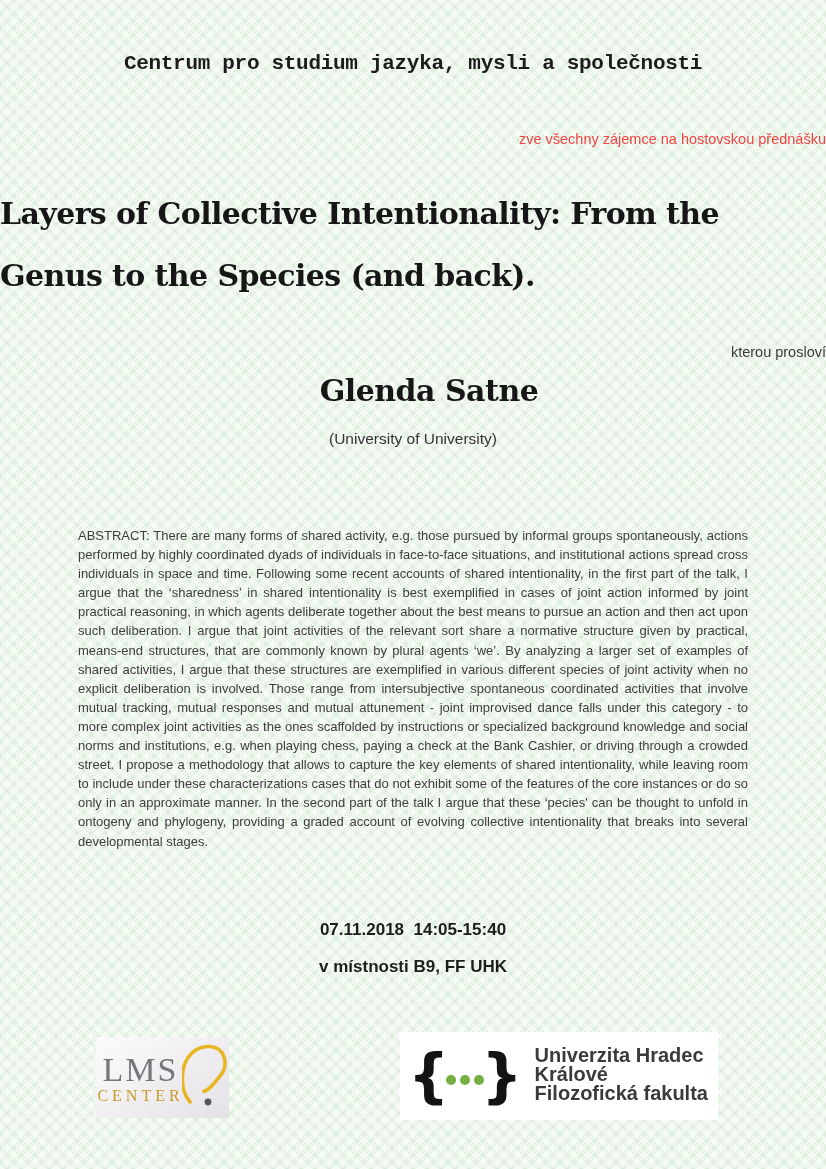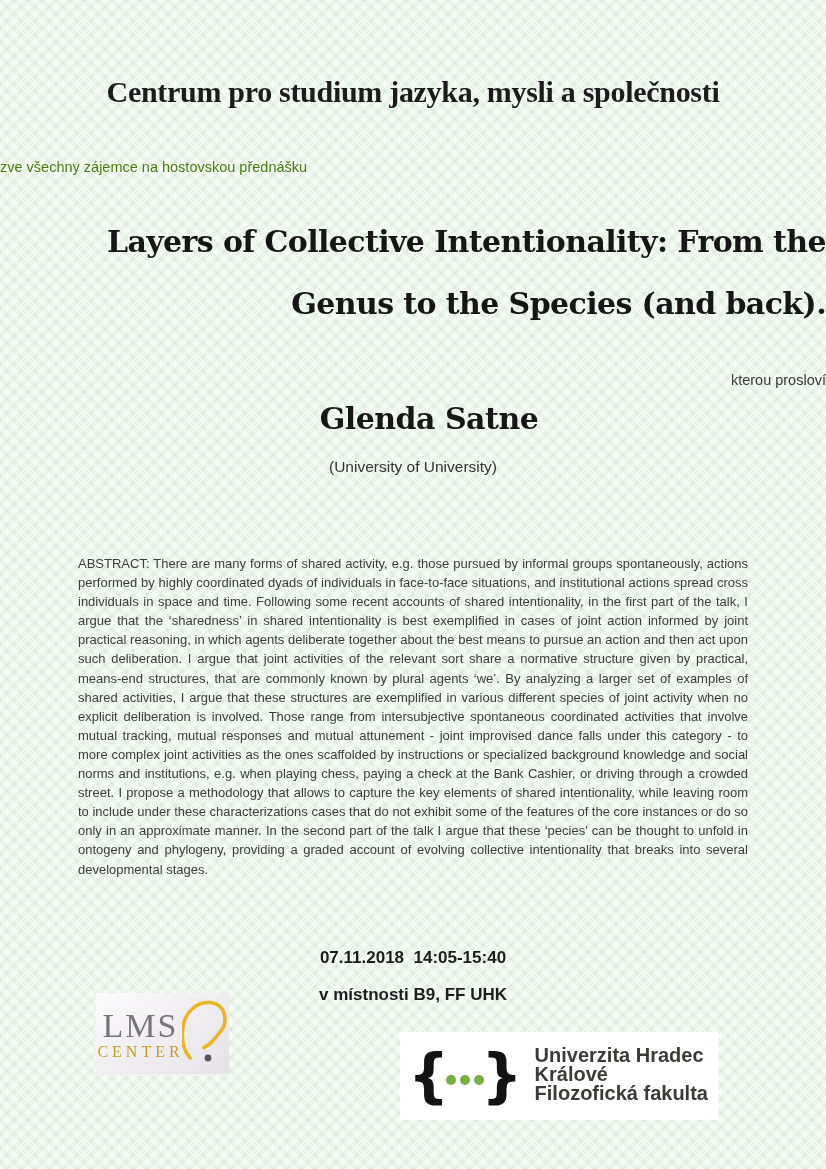--- a/index.html
+++ b/index.html
@@ -9,39 +9,39 @@
     width: 826px;
     height: 1169px;
     margin: 0 auto;
     overflow: hidden;
     font-family: "Liberation Sans", sans-serif;
   }
   .bg-svg { position: absolute; left: 0; top: 0; z-index: 0; display: block; }
   .content { position: relative; z-index: 1; width: 100%; height: 100%; }
 
   .org {
-    padding-top: 76px;
+    padding-top: 48px;
     text-align: center;
-    font-family: Liberation Serif, serif;
-    font-weight: 700;
-    font-size: 30px;
+    font-family: Liberation Mono, monospace;
+    font-weight: 700;
+    font-size: 21px;
     line-height: 32px;
     letter-spacing: -0.3px;
     color: #1c1c1c;
   }
   .invite {
     margin-top: 52px;
-    text-align: left;
+    text-align: right;
     font-size: 14.5px;
     line-height: 15px;
-    color: #4d7c0f;
+    color: #ef4444;
   }
   .talk-title {
     margin-top: 36px;
-    text-align: right;
+    text-align: left;
     font-family: "DejaVu Serif", serif;
     font-weight: 700;
     font-size: 30px;
     line-height: 62px;
     letter-spacing: -0.6px;
     color: #161616;
   }
   .intro {
     margin-top: 38px;
     text-align: right;
@@ -82,21 +82,21 @@
     font-size: 17px;
     line-height: 20px;
     margin-bottom: 17px;
     color: #1d1d1d;
     white-space: pre-wrap;
   }
 
   
   .lms-box {
     position: absolute;
-    left: 96px; top: 993px;
+    left: 96px; top: 1037px;
     width: 133px; height: 81px;
     background: linear-gradient(145deg, #fcfbfc 0%, #efedf0 55%, #e4e2e6 100%);
     display: flex;
     align-items: center;
     justify-content: center;
   }
   .lms-inner { display: flex; align-items: center; }
   .lms-textcol { text-align: center; margin-top: 4px; }
   .lms-acronym {
     font-family: "Liberation Serif", serif;

